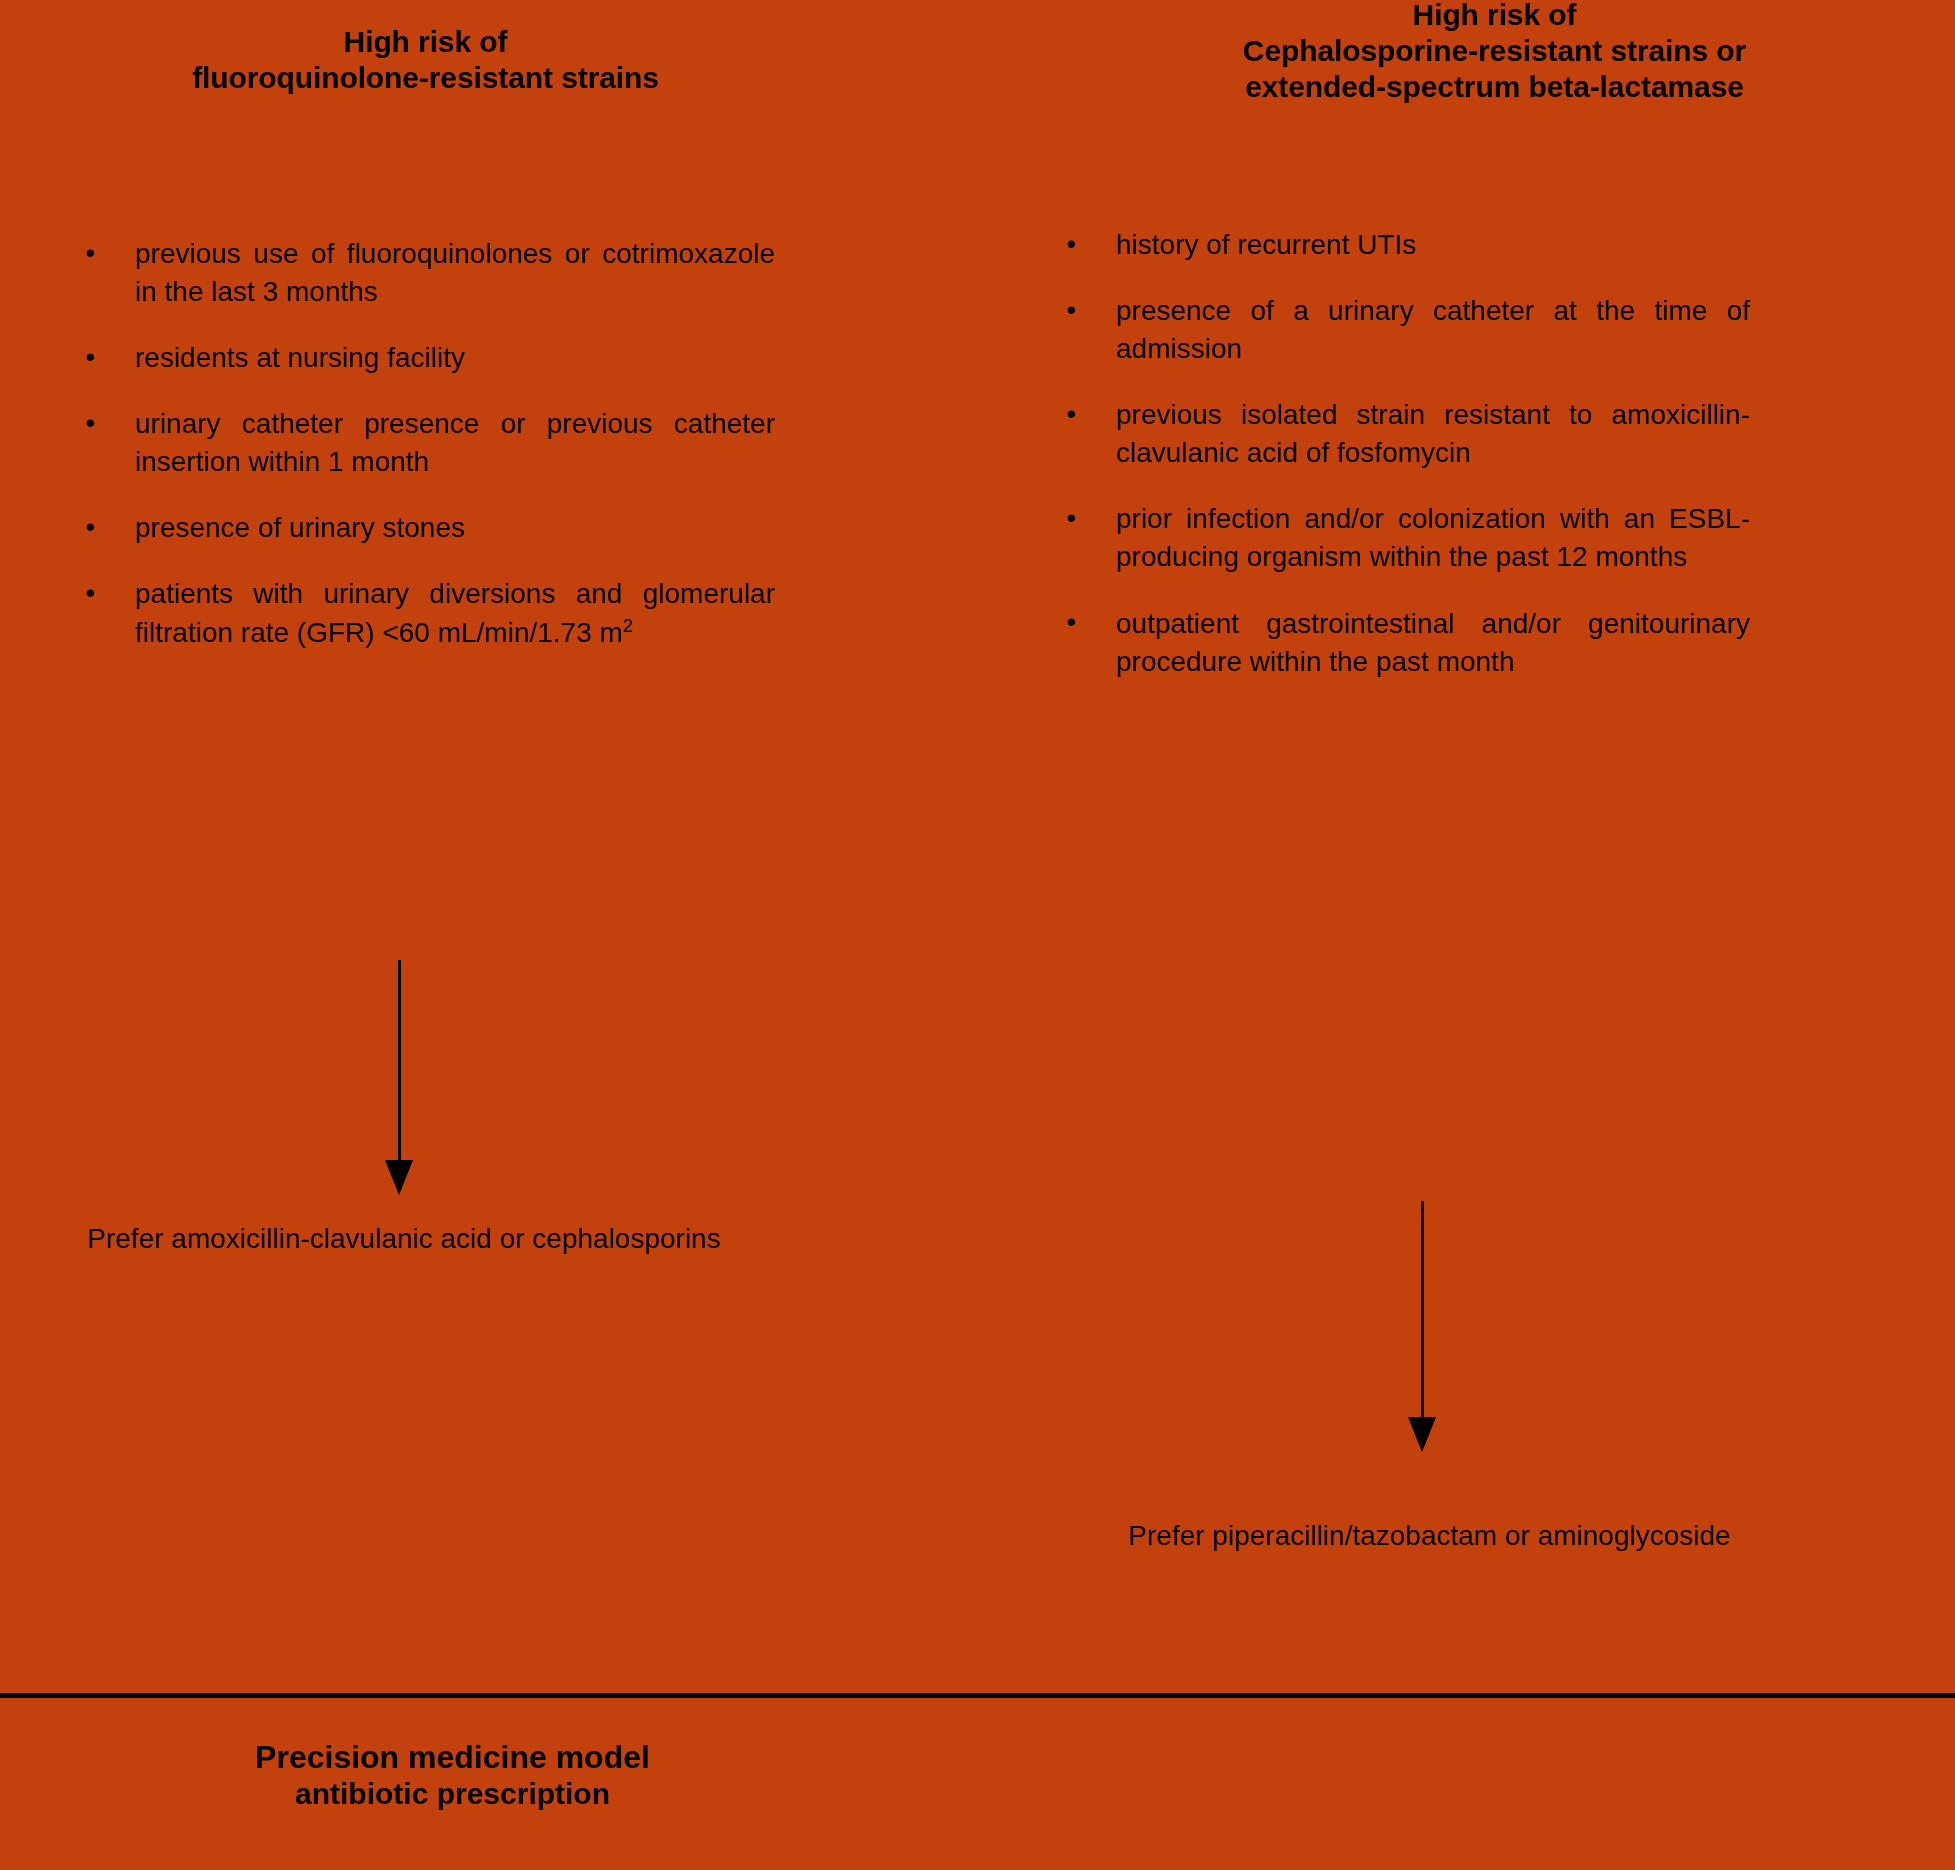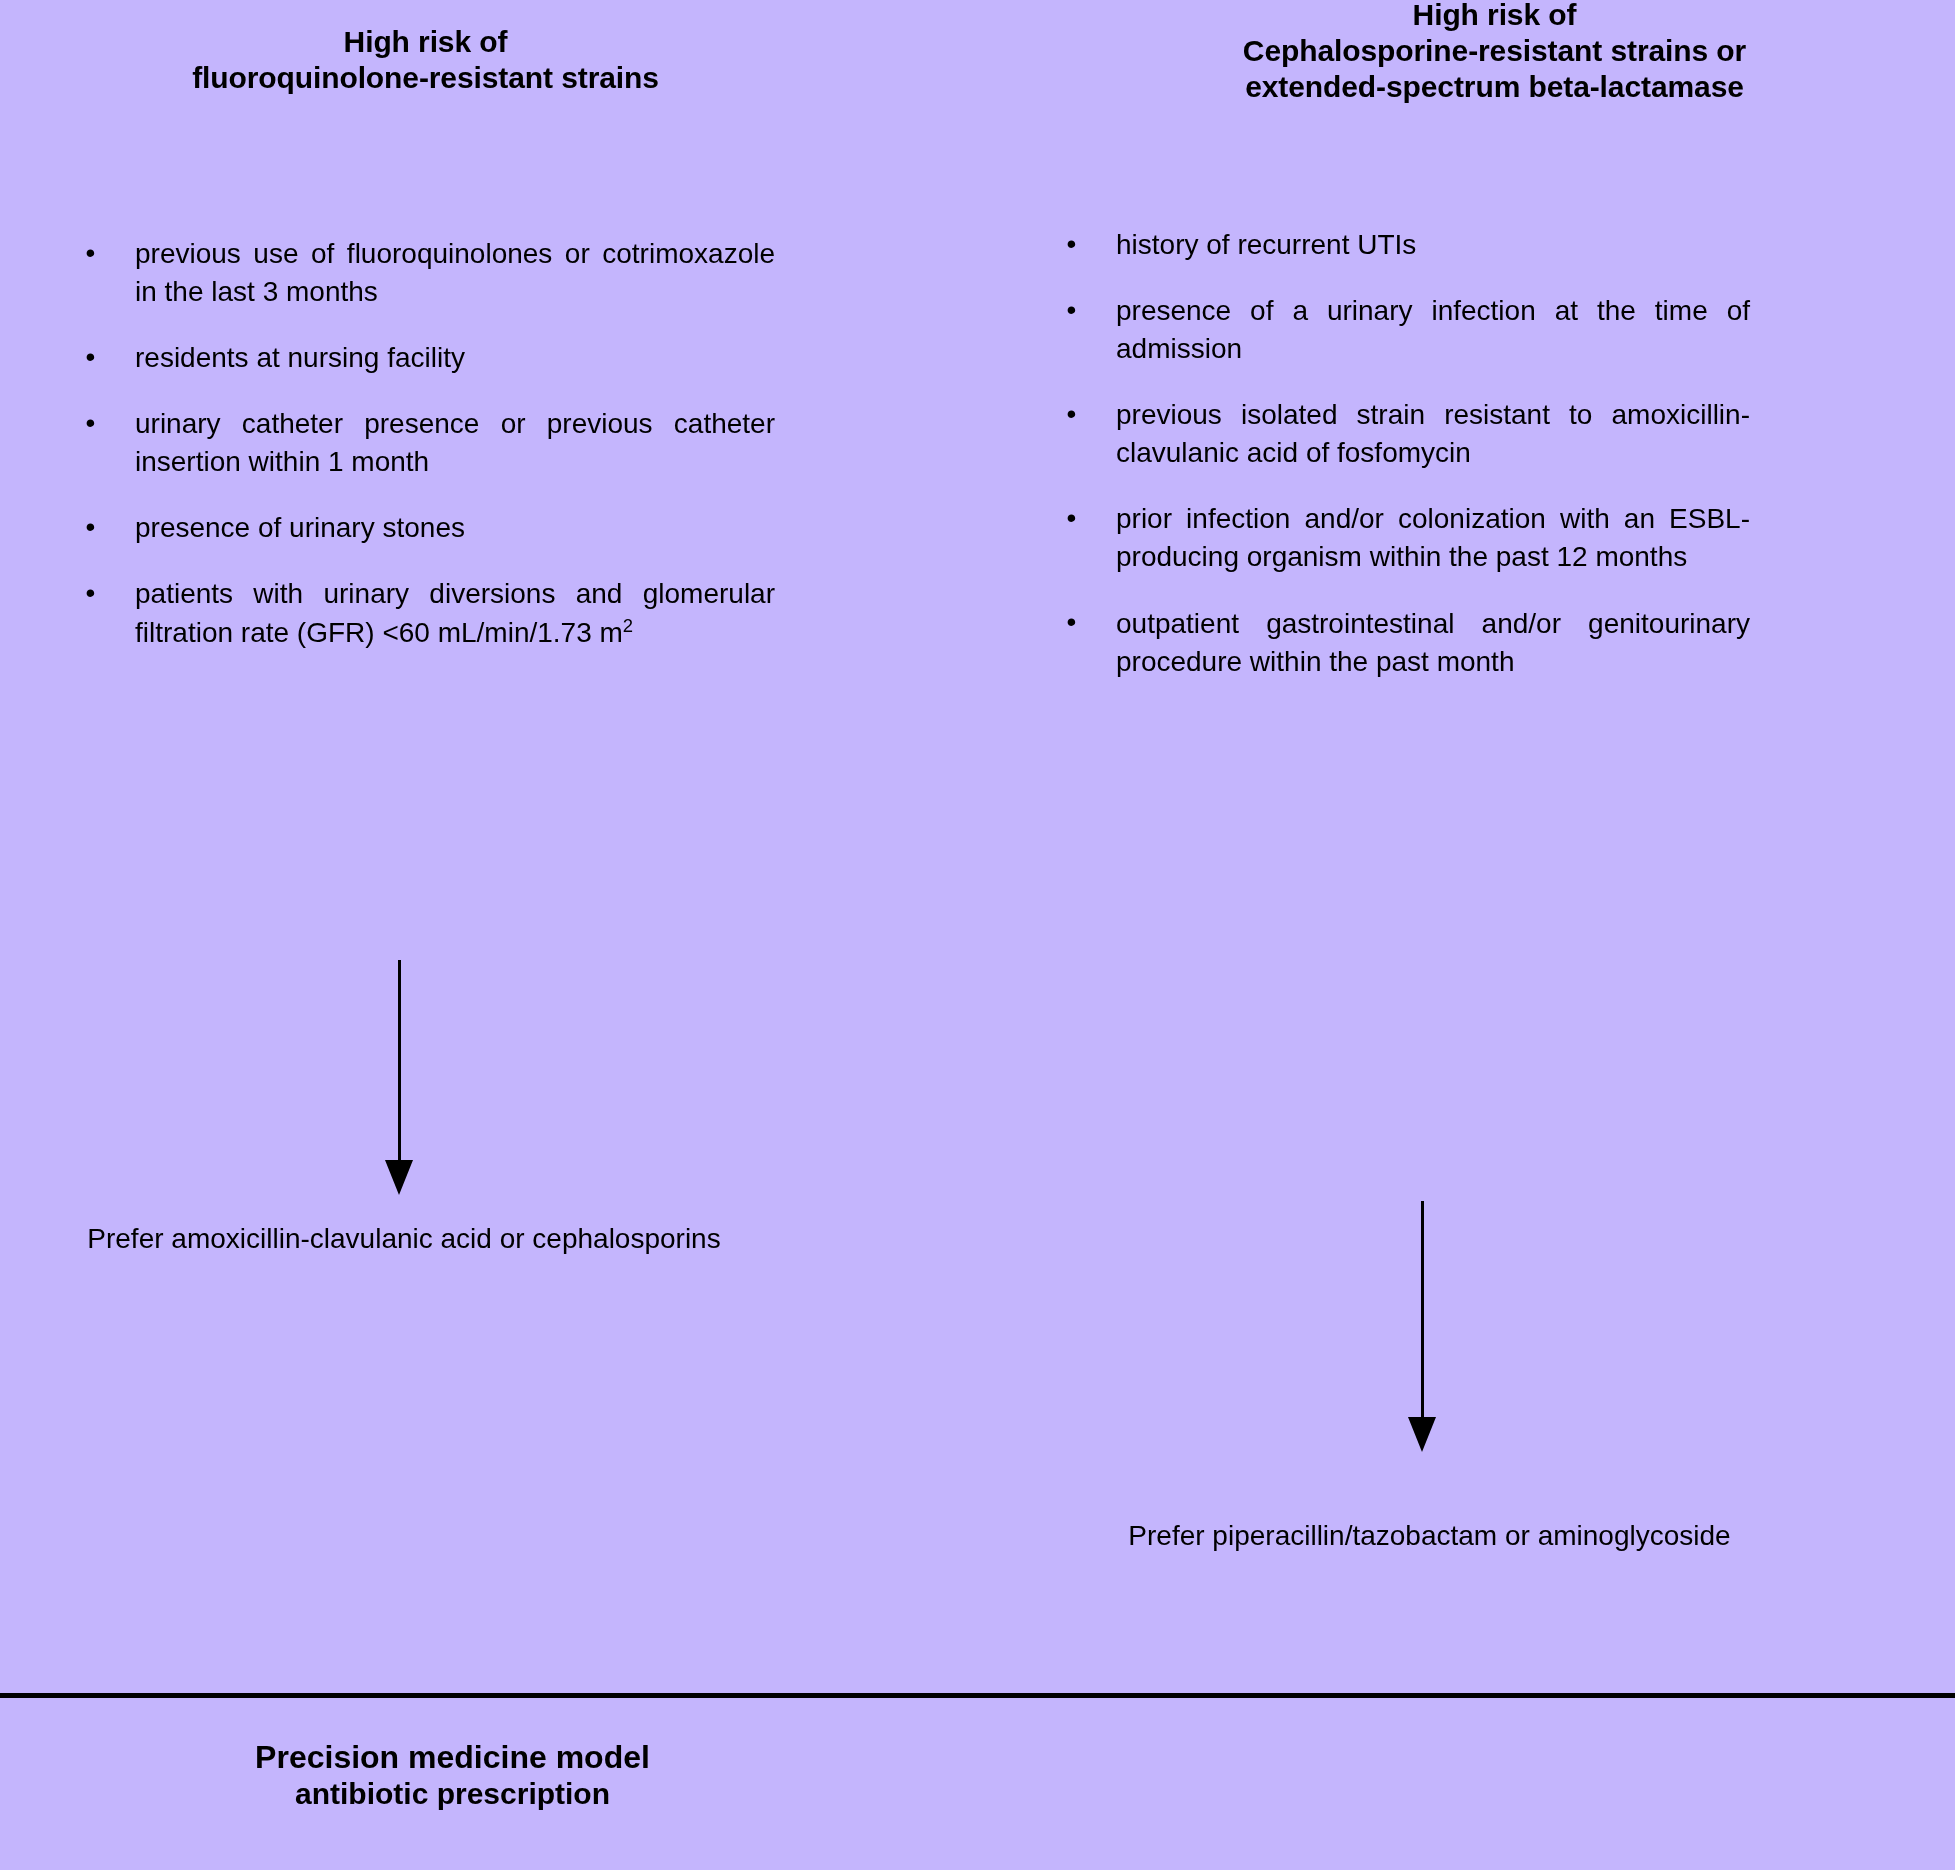--- a/index.html
+++ b/index.html
@@ -8,21 +8,21 @@
     background: #ffffff;
   }
   body {
     font-family: "Liberation Sans", sans-serif;
     color: #000000;
   }
   #page {
     position: relative;
     width: 1955px;
     height: 1871px;
-    background: #c4b5fd;
+    background: #c2410c;
     overflow: hidden;
   }
 
   
   .col-header {
     position: absolute;
     font-weight: bold;
     font-size: 30px;
     line-height: 1.20;
     text-align: center;
@@ -168,21 +168,21 @@
     <span>High risk of</span><br>
     <span>Cephalosporine-resistant strains or</span><br>
     <span>extended-spectrum beta-lactamase</span>
   </div>
 
   <ul id="list-right" class="bullet-list">
     <li class="bullet-item">
       <span class="txt">history of recurrent UTIs</span>
     </li>
     <li class="bullet-item">
-      <span class="txt">presence of a urinary infection at the time of admission</span>
+      <span class="txt">presence of a urinary catheter at the time of admission</span>
     </li>
     <li class="bullet-item">
       <span class="txt">previous isolated strain resistant to amoxicillin-clavulanic acid of fosfomycin</span>
     </li>
     <li class="bullet-item">
       <span class="txt">prior infection and/or colonization with an ESBL-producing organism within the past 12 months</span>
     </li>
     <li class="bullet-item">
       <span class="txt">outpatient gastrointestinal and/or genitourinary procedure within the past month</span>
     </li>

